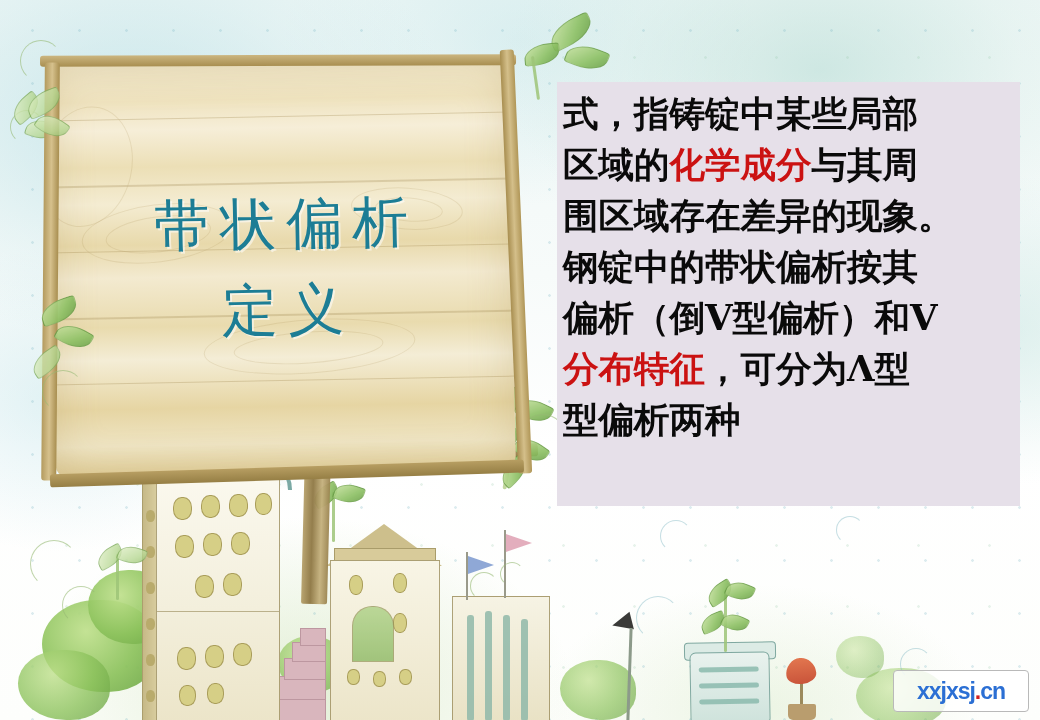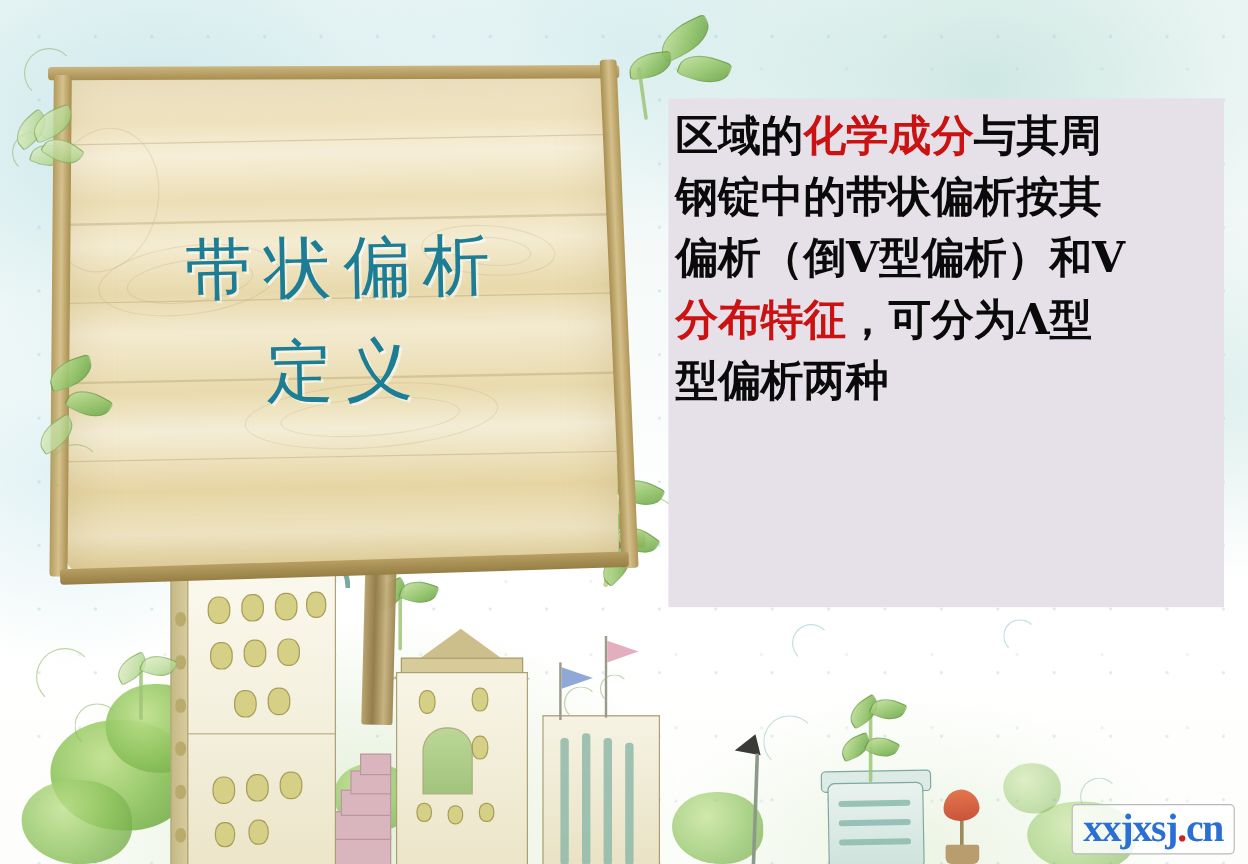--- a/index.html
+++ b/index.html
@@ -231,22 +231,22 @@
   .hl{color:#cb1212;}
 
   
   #watermark{
     position:absolute;left:893px;top:670px;width:134px;height:40px;
     background:rgba(255,255,255,.82);
     border:1.6px solid #b9b9b9;border-radius:4px;
     display:flex;align-items:center;justify-content:center;
   }
   #wm-text{
-    font-family:Liberation Serif, serif;
-    font-weight:700;font-size:33px;color:#2b6fd4;letter-spacing:-1px;
+    font-family:Liberation Sans, sans-serif;
+    font-weight:700;font-size:23px;color:#2b6fd4;letter-spacing:-1px;
     white-space:nowrap;
   }
   #wm-text .dot{color:#d02020;}
 </style>
 </head>
 <body>
 
 <div id="slide">
 
   <div id="bg-base" class="wash"></div>
@@ -407,21 +407,23 @@
   <div class="leaf" style="left:524px;top:44px;width:34px;height:19px;transform:rotate(-6deg);"></div>
   <div class="stem" style="left:534px;top:56px;width:3px;height:44px;transform:rotate(-8deg);"></div>
 
   <div class="leaf" style="left:40px;top:300px;width:36px;height:20px;transform:rotate(-18deg);"></div>
   <div class="leaf" style="left:56px;top:326px;width:34px;height:19px;transform:rotate(28deg);"></div>
   <div class="leaf pale" style="left:30px;top:352px;width:32px;height:18px;transform:rotate(-34deg);"></div>
   <div class="swirl" style="left:42px;top:370px;width:40px;height:40px;"></div>
 
   <div id="text-panel">
     <div id="body-text">
+        <span class="ln"><span>式，指铸锭中某些局部</span></span>
         <span class="ln"><span>区域的</span><span class="hl">化学成分</span><span>与其周</span></span>
+        <span class="ln"><span>围区域存在差异的现象。</span></span>
         <span class="ln"><span>钢锭中的带状偏析按其</span></span>
         <span class="ln"><span>偏析（倒V型偏析）和V</span></span>
         <span class="ln"><span class="hl">分布特征</span><span>，可分为Λ型</span></span>
         <span class="ln"><span>型偏析两种</span></span>
       </div>
   </div>
 
   <div id="watermark">
     <span id="wm-text"><span>xxjxsj</span><span class="dot">.</span><span>cn</span></span>
   </div>

